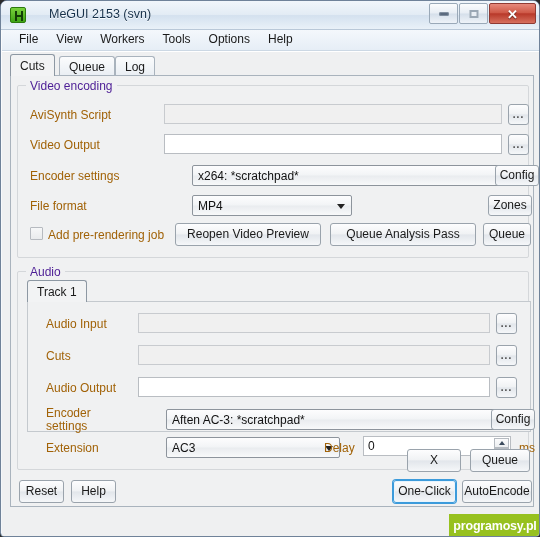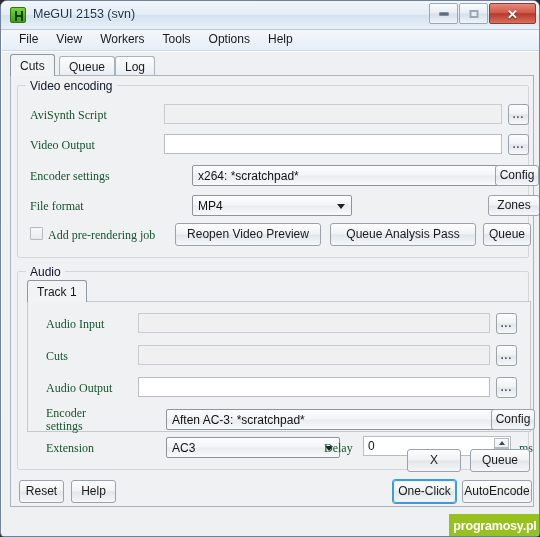--- a/index.html
+++ b/index.html
@@ -40,21 +40,21 @@
   }
   .app-icon::after {
     content: "";
     position: absolute; left: 4px; top: 3px;
     width: 8px; height: 10px;
     background:
       linear-gradient(90deg, #123d06 0 2px, transparent 2px 6px, #123d06 6px 8px),
       linear-gradient(180deg, transparent 0 4px, #123d06 4px 6px, transparent 6px 10px);
   }
   .title-text {
-    position: absolute; left: 32px; top: 6px;
+    position: absolute; left: 48px; top: 6px;
     font-size: 12.5px; color: #17314a;
     text-shadow: 0 1px 0 rgba(255,255,255,.9);
     white-space: nowrap;
   }
   .win-btns { position: absolute; right: 5px; top: 2px; display: flex; }
   .win-btn {
     width: 29px; height: 21px;
     border: 1px solid #9aa9b8;
     border-radius: 2px;
     margin-left: 1px;
@@ -131,29 +131,28 @@
   
   .group {
     position: absolute;
     border: 1px solid #d4d7da;
     border-radius: 2px;
   }
   .group-title {
     position: absolute; top: -7px; left: 8px;
     background: #f0f1f2;
     padding: 0 4px;
-    font-size: 12px; color: #0f172a;
+    font-size: 12px; color: #4c1d95;
   }
 
   
   .lbl {
     position: absolute;
-    font-size: 12px; color: #14532d;
+    font-size: 12px; color: #a16207;
     line-height: 14px;
-    font-family: Liberation Serif, serif;
   }
   .txt {
     position: absolute;
     height: 20px;
     border: 1px solid #b9bdc2;
     background: #ffffff;
     font-family: "Liberation Sans", sans-serif;
     font-size: 12px; color: #111;
     padding: 2px 4px;
     line-height: 14px;
@@ -305,21 +304,21 @@
           <span>x264: *scratchpad*</span>
           <span class="arrow"></span>
         </div>
         <div class="btn small" style="left:477px; top:79px; width:44px;">Config</div>
 
         <div class="lbl" style="left:12px; top:113px;">File format</div>
         <div class="combo" style="left:146px; top:109px; width:160px;">
           <span>MP4</span>
           <span class="arrow"></span>
         </div>
-        <div class="btn small" style="left:470px; top:109px; width:52px;text-align:center;">Zones</div>
+        <div class="btn small" style="left:470px; top:109px; width:44px;text-align:center;">Zones</div>
 
         <div class="chk" style="left:12px; top:141px;"></div>
         <div class="lbl" style="left:30px; top:142px;">Add pre-rendering job</div>
         <div class="btn" style="left:157px; top:137px; width:146px;">Reopen Video Preview</div>
         <div class="btn" style="left:312px; top:137px; width:146px;">Queue Analysis Pass</div>
         <div class="btn" style="left:465px; top:137px; width:48px;">Queue</div>
       </div>
 
       <div class="group" style="left:6px; top:195px; width:512px; height:199px;">
         <div class="group-title">Audio</div>

